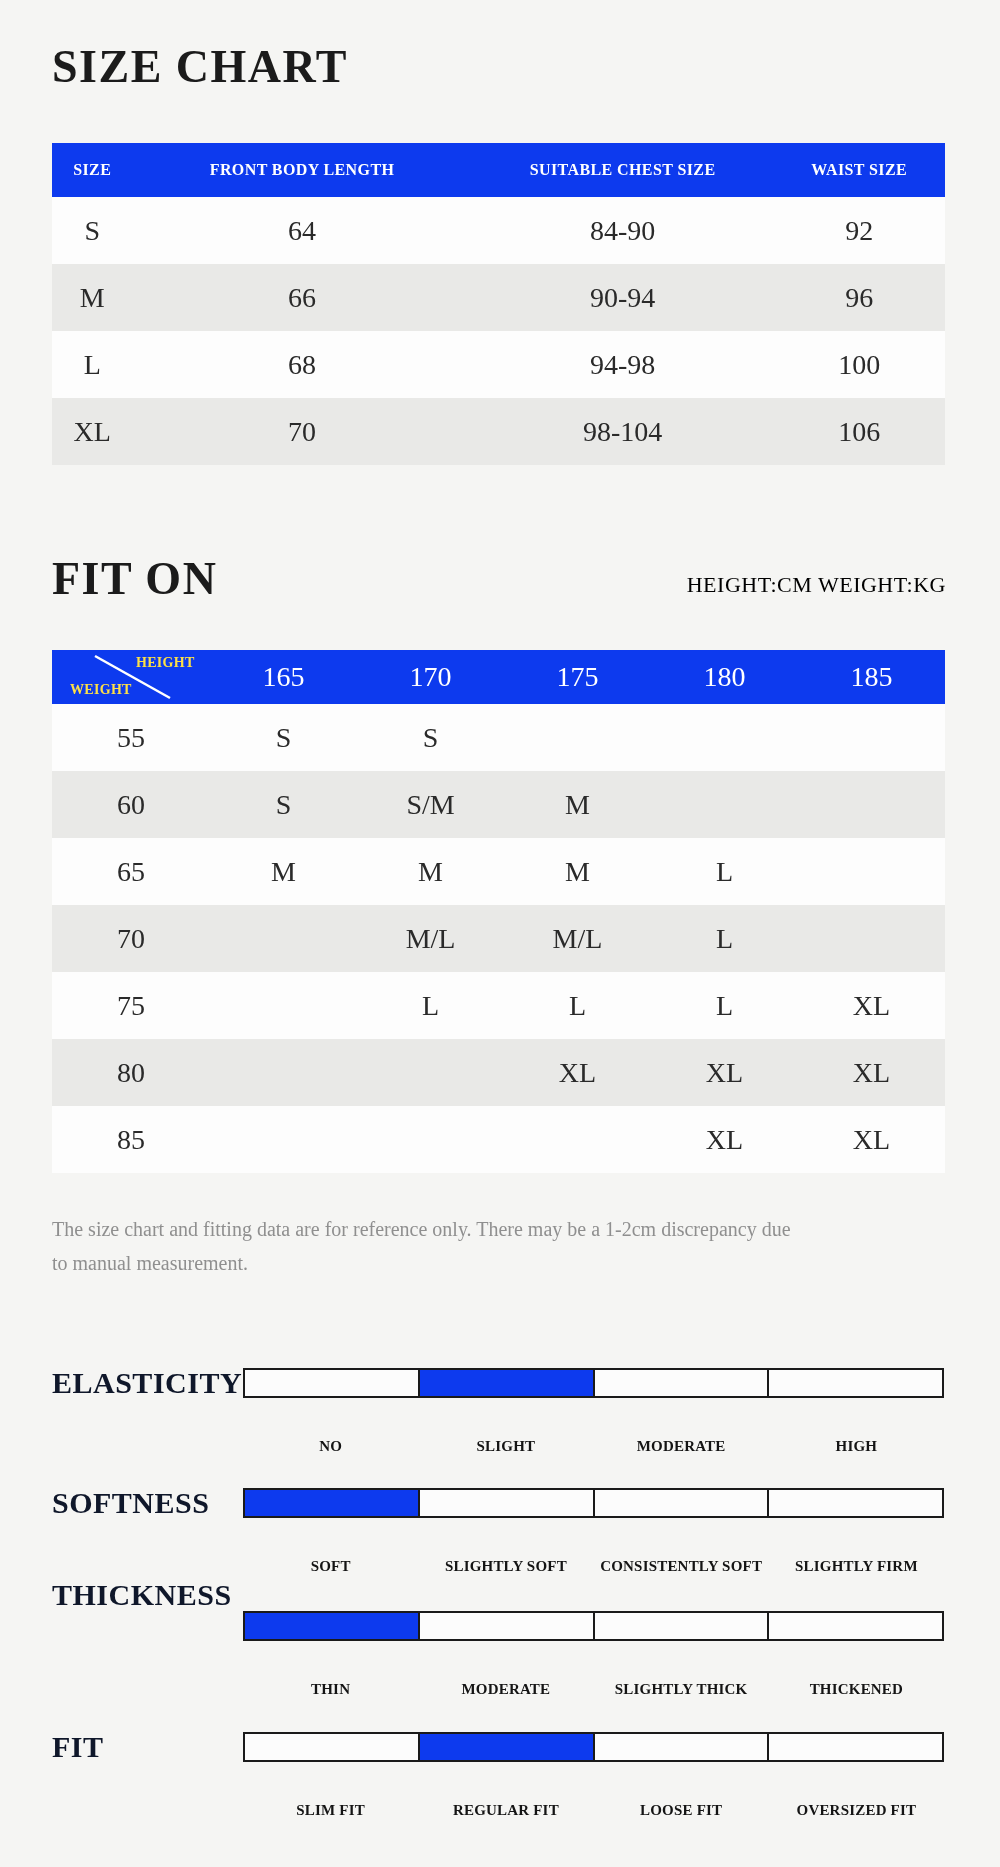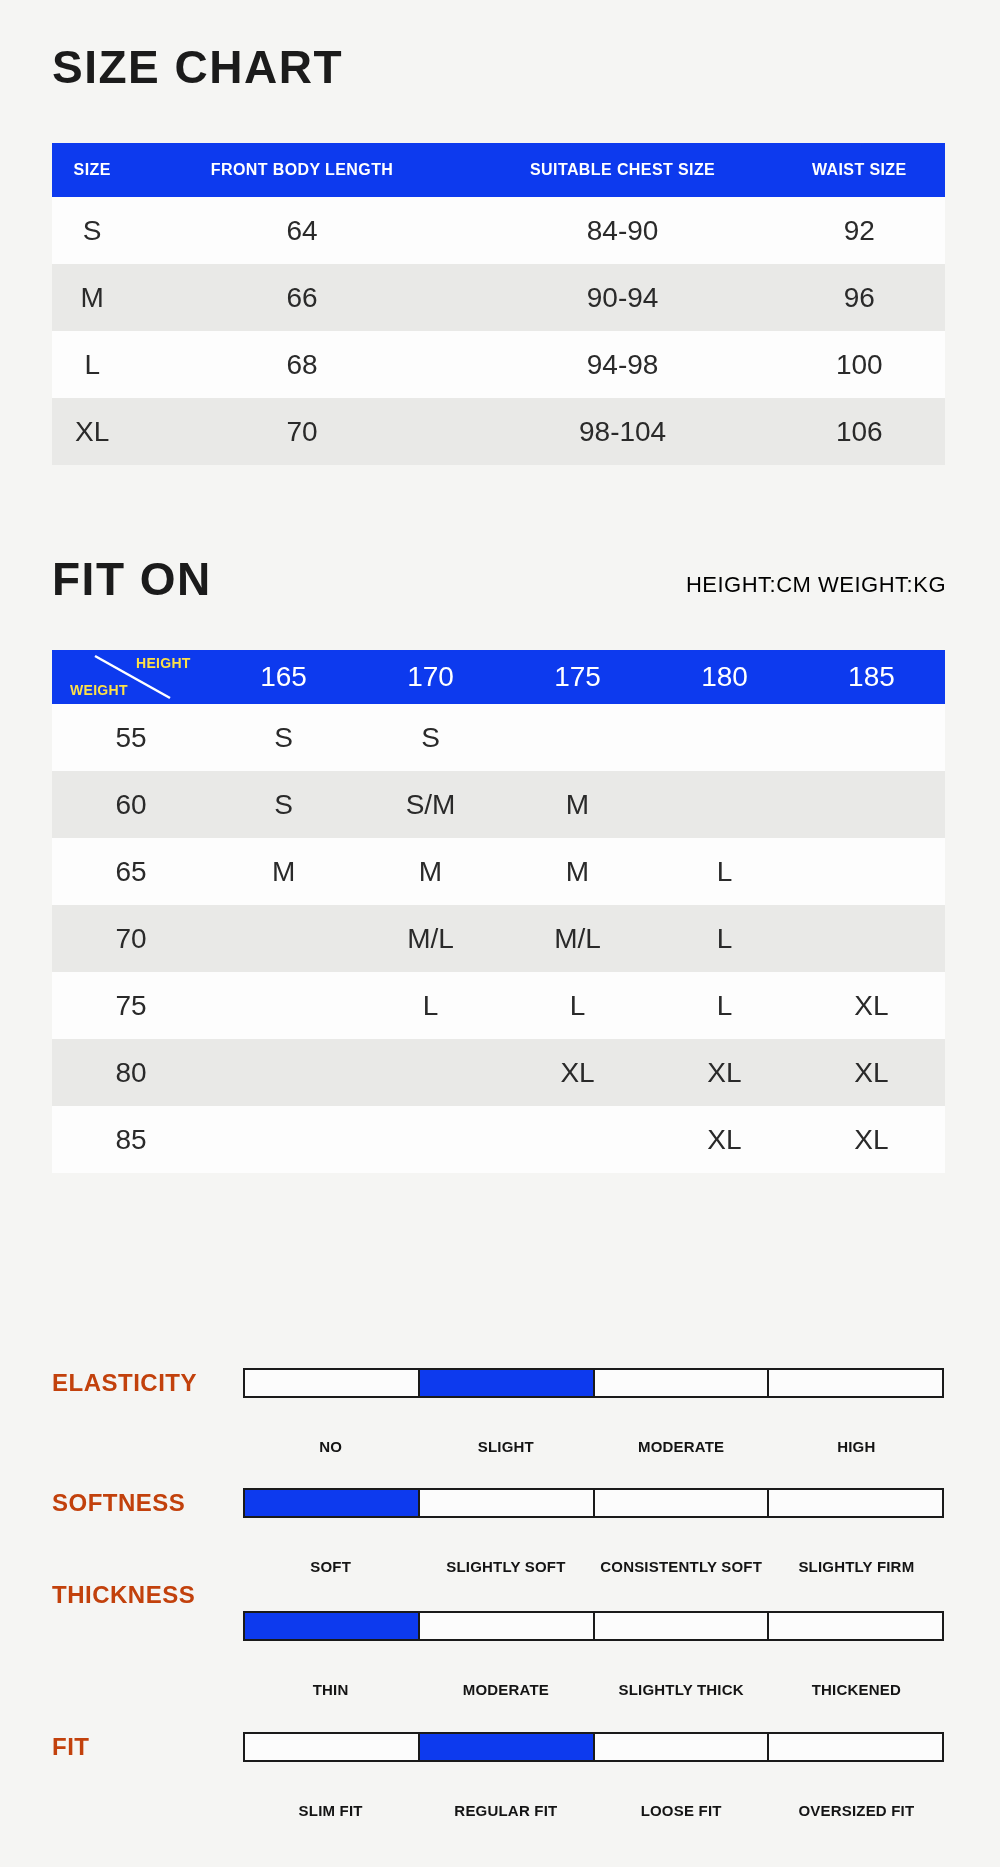--- a/index.html
+++ b/index.html
@@ -1,20 +1,20 @@
 <!DOCTYPE html>
 <html style="--bg: #f5f5f3; --accent: #0d3aee; --rowgray: #e9e9e7;"><head>
 <meta charset="utf-8">
 <style>
   html,body{margin:0;padding:0;}
   #canvas{
     position:relative;
     width:1000px;height:1867px;
     background:var(--bg,#f5f5f3);
-    font-family:Liberation Sans, sans-serif;
+    font-family:Liberation Serif, serif;
     color:#222;
     overflow:hidden;
   }
   
   .big-title{
     position:absolute;left:52px;
     font-size:46px;font-weight:600;letter-spacing:1.5px;
     color:#1b1b1b;white-space:nowrap;
   }
   .units-note{
@@ -52,21 +52,21 @@
   .corner svg{position:absolute;left:0;top:0;}
   
   .disclaimer{
     position:absolute;left:52px;top:1212px;
     font-size:20px;line-height:34px;color:#8f8f8f;
     font-weight:400;white-space:nowrap;
   }
   
   .attr-label{
     position:absolute;left:52px;height:30px;line-height:30px;
-    font-size:24px;font-weight:600;letter-spacing:0.5px;color:#c2410c;white-space:nowrap;
+    font-size:30px;font-weight:600;letter-spacing:0.5px;color:#0f172a;white-space:nowrap;
   }
   .attr-bar{
     position:absolute;left:243px;width:701px;height:30px;
     box-sizing:border-box;border:2px solid #1a1a1a;
     display:flex;background:#fcfcfc;
   }
   .attr-bar .seg{flex:1;border-left:2px solid #1a1a1a;}
   .attr-bar .seg:first-child{border-left:none;}
   .attr-bar .seg.filled{background:var(--accent,#0d3aee);}
   .attr-opts{
@@ -188,20 +188,24 @@
     <div class="tbl-row">
       <div class="cell ft-c0">85</div>
       <div class="cell ft-c"></div>
       <div class="cell ft-c"></div>
       <div class="cell ft-c"></div>
       <div class="cell ft-c">XL</div>
       <div class="cell ft-c">XL</div>
     </div>
   </div>
 
+  <div class="disclaimer">
+    <div>The size chart and fitting data are for reference only. There may be a 1-2cm discrepancy due</div>
+    <div>to manual measurement.</div>
+  </div>
 
   <div class="attr-label" style="top:1368px">ELASTICITY</div>
   <div class="attr-bar" style="top:1368px">
     <div class="seg"></div>
     <div class="seg filled"></div>
     <div class="seg"></div>
     <div class="seg"></div>
   </div>
   <div class="attr-opts" style="top:1438px">
     <span class="opt">NO</span>

